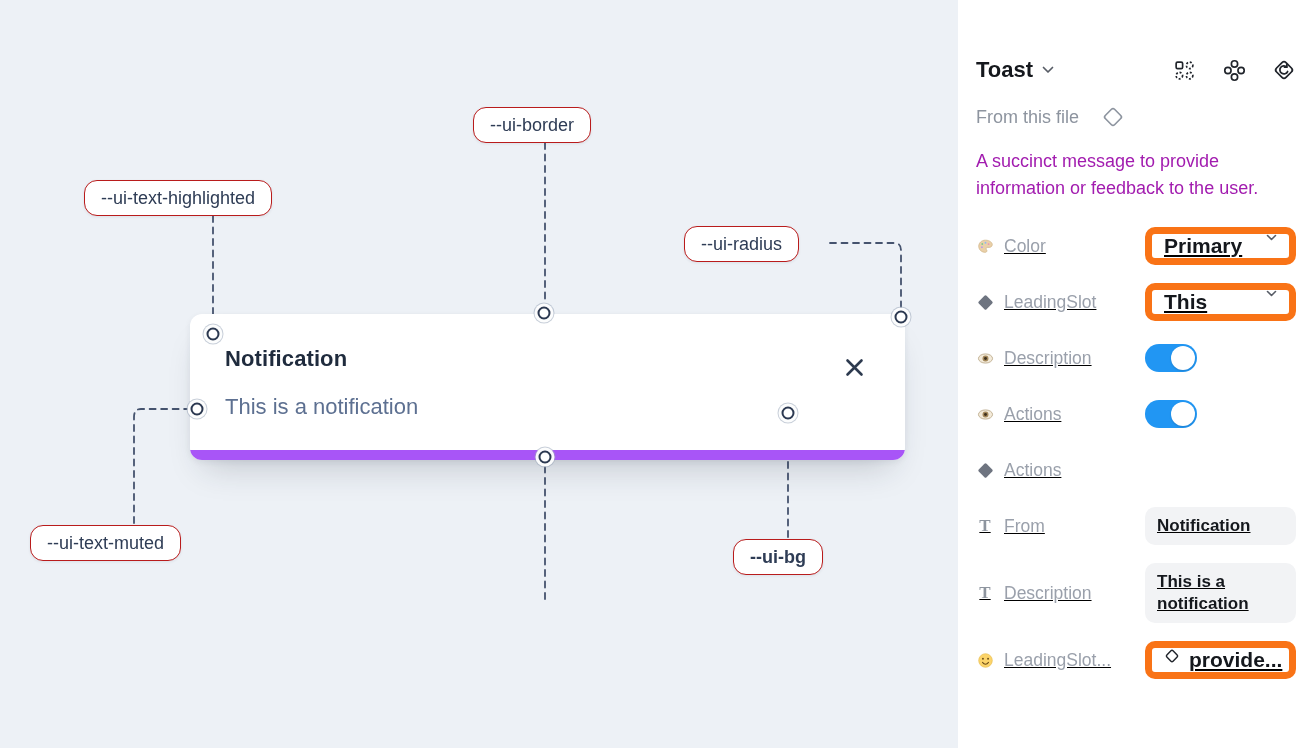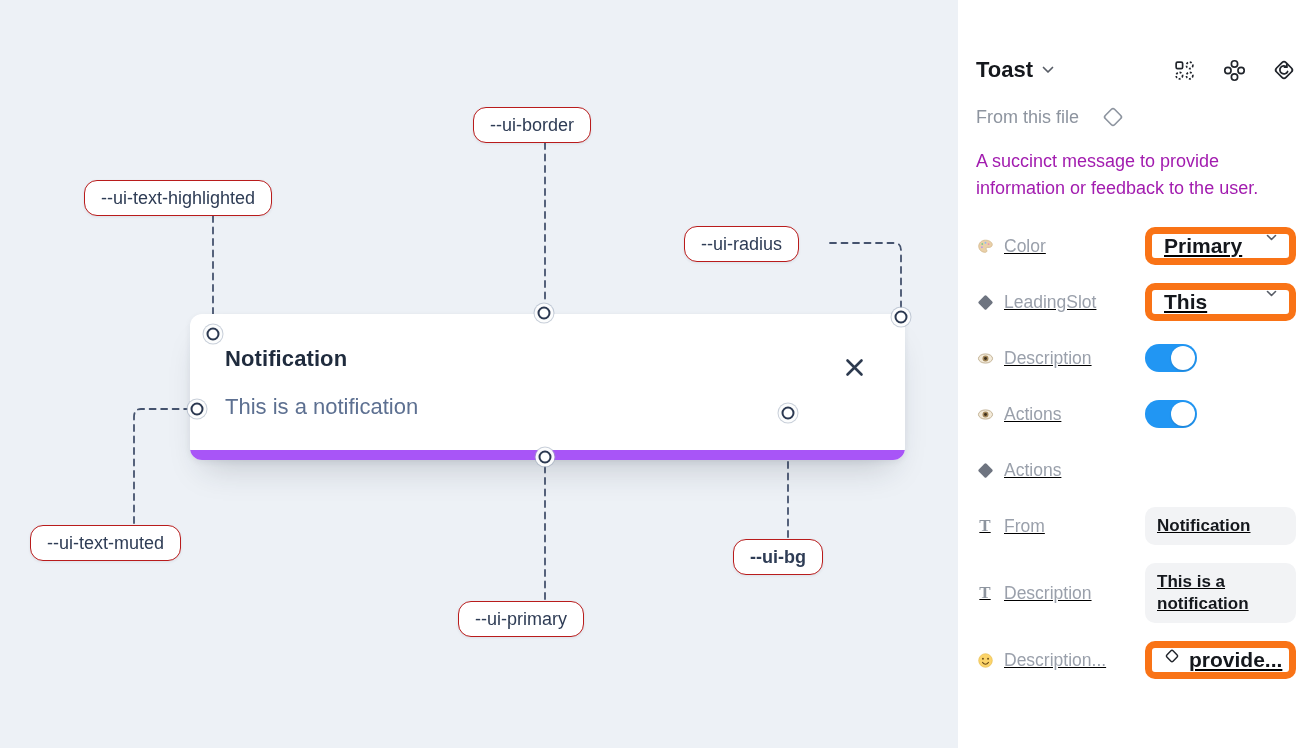--- a/index.html
+++ b/index.html
@@ -90,21 +90,20 @@
           <path d="M3.5 3.5 L17.5 17.5 M17.5 3.5 L3.5 17.5"></path>
         </svg>
       </button>
       <div class="toast-progress"></div>
     </div>
 
     <div class="pill pill-border">--ui-border</div>
     <div class="pill pill-highlighted">--ui-text-highlighted</div>
     <div class="pill pill-muted">--ui-text-muted</div>
     <div class="pill pill-radius">--ui-radius</div>
-    <div class="pill pill-primary">--ui-primary</div>
     <div class="pill pill-bg">--ui-bg</div>
 
     <div class="dot" style="left:544px; top:313px;"></div>
     <div class="dot" style="left:213px; top:334px;"></div>
     <div class="dot" style="left:901px; top:317px;"></div>
     <div class="dot" style="left:197px; top:409px;"></div>
     <div class="dot" style="left:545px; top:457px;"></div>
     <div class="dot" style="left:788px; top:413px;"></div>
   </div>
 
@@ -267,21 +266,21 @@
       <div class="prop-row">
         <div class="prop-label">
           <span class="mini">
             <svg width="17" height="17" viewBox="0 0 20 20">
                 <circle cx="10" cy="10" r="8" fill="#fcd46a" stroke="#e7bd4e" stroke-width=".8"></circle>
                 <circle cx="7" cy="8" r="1.1" fill="#6b4c16"></circle>
                 <circle cx="13" cy="8" r="1.1" fill="#6b4c16"></circle>
                 <path d="M6.5 12.2c1 1.5 2.2 2.2 3.5 2.2s2.5-.7 3.5-2.2" fill="none" stroke="#6b4c16" stroke-width="1.2" stroke-linecap="round"></path>
               </svg>
           </span>
-          <span>Description...</span>
+          <span>LeadingSlot...</span>
         </div>
         <div class="ctrl">
           <button class="dropdown">
             <span class="dd-diamond">
               <svg width="16" height="16" viewBox="0 0 22 22" fill="none" stroke="#20242b" stroke-width="2">
                   <rect x="5" y="5" width="12" height="12" rx="2" transform="rotate(45 11 11)"></rect>
                 </svg>
             </span>
             <span>provide...</span>
             <svg class="chev" width="11" height="7" viewBox="0 0 11 7" fill="none" stroke="#575c66" stroke-width="1.6" stroke-linecap="round" stroke-linejoin="round">

